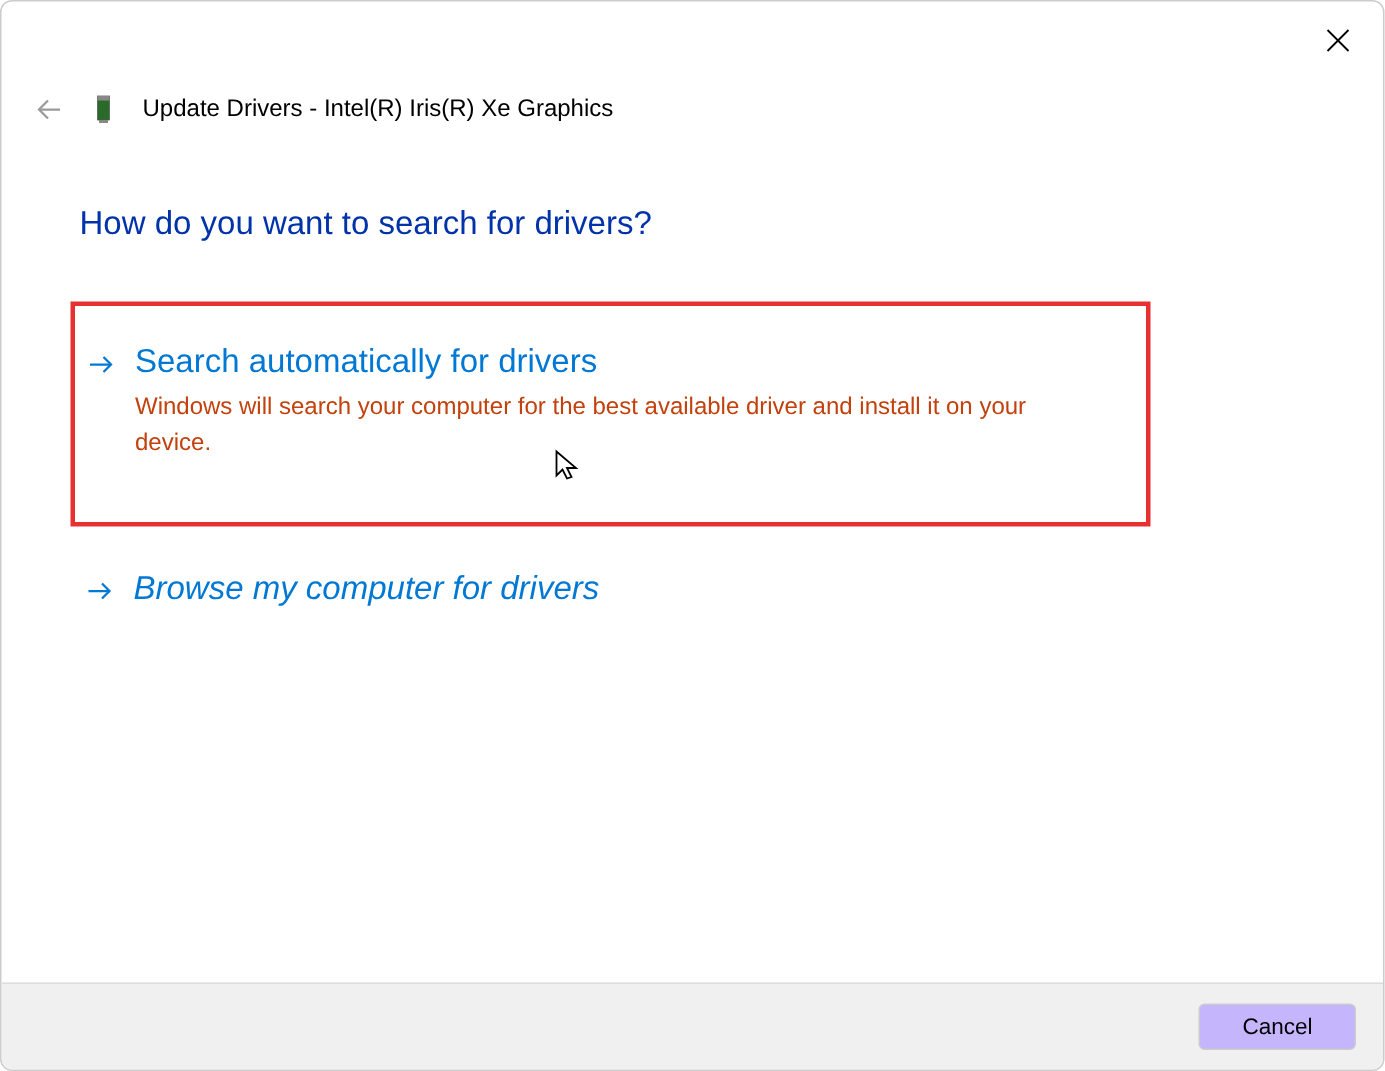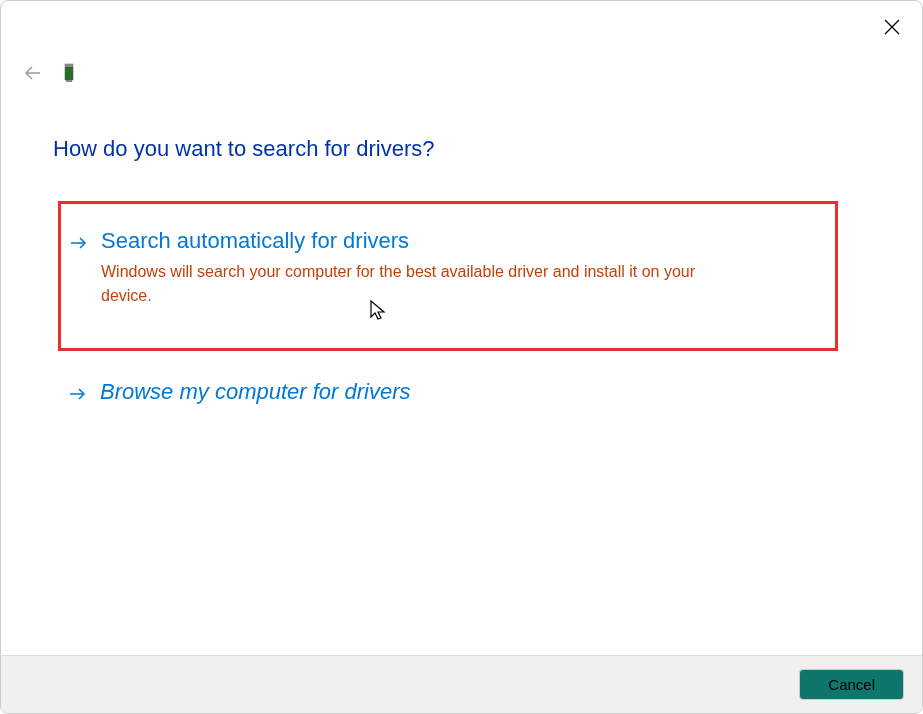--- a/index.html
+++ b/index.html
@@ -64,22 +64,22 @@
     .main-heading {
       position: absolute;
       top: 135px;
       left: 52px;
       font-size: 22px;
       color: #0033aa;
       font-weight: 400;
     }
     .option-container {
       position: absolute;
-      left: 57px;
-      width: 780px;
+      left: 46px;
+      width: 720px;
     }
     .option-1-wrapper {
       top: 200px;
       border: 3px solid #e83030;
       padding: 24px 20px 40px 8px;
     }
     .option-2-wrapper {
       top: 378px;
     }
     .option-inner {
@@ -129,21 +129,21 @@
       right: 0;
       height: 58px;
       background: #f0f0f0;
       border-top: 1px solid #ddd;
       display: flex;
       justify-content: flex-end;
       align-items: center;
       padding-right: 18px;
     }
     .cancel-btn {
-      background: #0f766e;
+      background: #c4b5fd;
       border: 1px solid #ccc;
       border-radius: 4px;
       padding: 6px 28px;
       font-size: 15px;
       font-family: inherit;
       cursor: pointer;
       color: #000;
     }
   </style>
 </head>
@@ -163,20 +163,21 @@
       <polyline points="9,4 3,10 9,16" fill="none" stroke="#9a9a9a" stroke-width="1.5"></polyline>
     </svg>
   </div>
   <div class="device-icon">
     <svg width="14" height="22" viewBox="0 0 14 22">
       <rect x="3" y="2" width="8" height="16" fill="#2a6b2a" stroke="#555" stroke-width="0.5"></rect>
       <rect x="3" y="2" width="8" height="3" fill="#888"></rect>
       <rect x="4" y="18" width="6" height="2" fill="#888"></rect>
     </svg>
   </div>
+  <div class="window-title">Update Drivers - Intel(R) Iris(R) Xe Graphics</div>
 </div>
 
 <h1 class="main-heading">How do you want to search for drivers?</h1>
 
 <div class="option-container option-1-wrapper">
   <div class="option-inner">
     <div class="option-arrow">
       <svg viewBox="0 0 18 18">
         <line x1="1" y1="9" x2="15" y2="9" stroke="#0078d4" stroke-width="1.5"></line>
         <polyline points="10,4 15,9 10,14" fill="none" stroke="#0078d4" stroke-width="1.5"></polyline>

